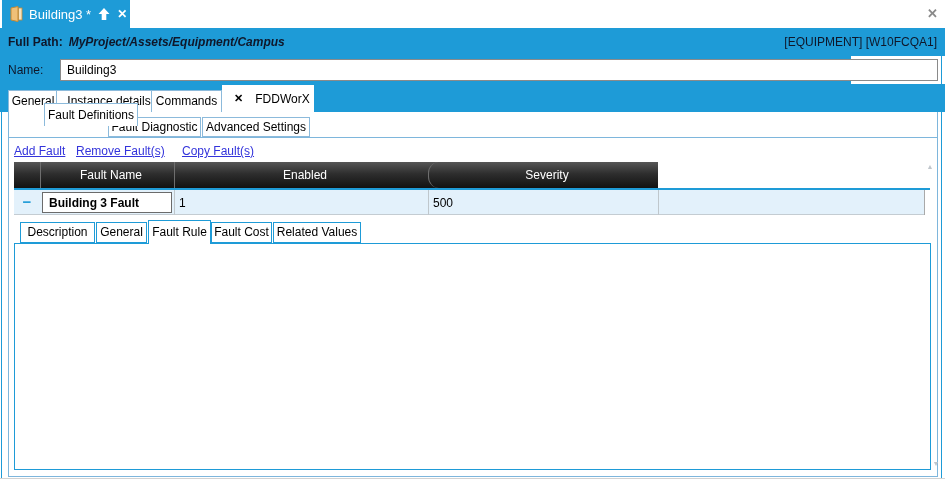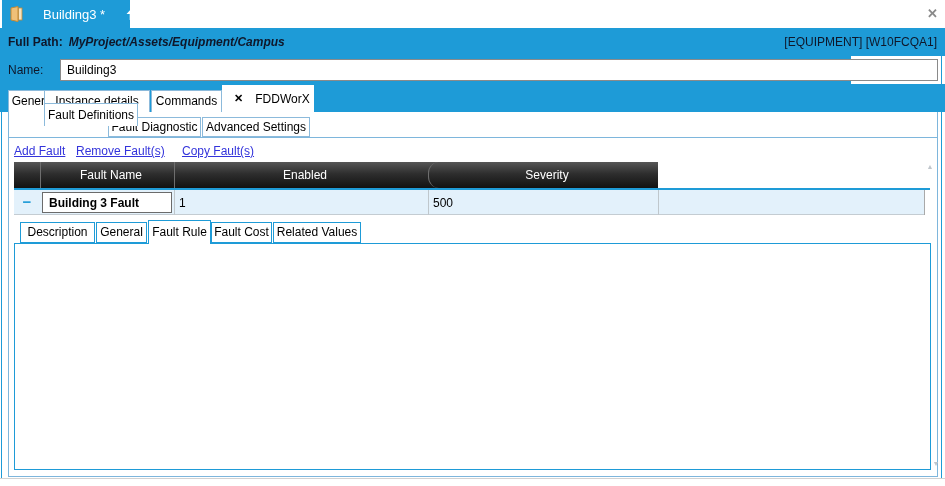--- a/index.html
+++ b/index.html
@@ -2,21 +2,21 @@
 <html style="--accent: #1E9BD7; --pane-border: #7EB6DC; --link: #3333DB; --row-selected: #E3F1FB; --expr-var: #1E9AB0; --sigma: #5B7EB9;"><head>
 <meta charset="utf-8">
 <style>
   html,body{margin:0;padding:0;background:#fff;}
   .screen{position:relative;width:945px;height:486px;background:#ffffff;
           font-family:"Liberation Sans",sans-serif;font-size:12px;color:#000;overflow:hidden;}
   .abs{position:absolute;}
   .blue{background:var(--accent,#1E9BD7);}
   .white-txt{color:#0f172a;}
   
-  .doc-tab{left:2px;top:0;width:128px;height:28px;display:flex;align-items:center;gap:20px;padding-left:8px;box-sizing:border-box;}
+  .doc-tab{left:2px;top:0;width:128px;height:28px;display:flex;align-items:center;gap:6px;padding-left:8px;box-sizing:border-box;}
   .doc-title{color:#fff;font-size:13px;white-space:nowrap;}
   .tab-close,.pane-close{color:#fff;font-size:12px;font-weight:bold;cursor:default;}
   .pane-close{color:#8a8a8a;font-size:13px;}
   
   .info-bar{left:0;top:28px;width:945px;height:28px;display:flex;align-items:center;padding:0 8px;box-sizing:border-box;}
   .name-row{left:0;top:56px;width:851px;height:28px;}
   .tb{border:1px solid #ABABAB;background:#fff;font-family:"Liberation Sans",sans-serif;font-size:12px;box-sizing:border-box;padding:0 6px;}
   
   .main-tabs{left:0;top:84px;width:945px;height:28px;}
   .mtab{position:absolute;top:6px;height:22px;background:#fff;border:1px solid #8CBADB;border-bottom:none;
@@ -86,21 +86,21 @@
     <span class="white-txt">[EQUIPMENT] [W10FCQA1]</span>
   </div>
 
   <div class="abs name-row blue">
     <span class="white-txt abs" style="left:8px;top:7px;">Name:</span>
     <input class="abs tb" style="left: 60px; top: 3px; width: 878px; height: 22px; border-color: rgb(138, 138, 138);" value="Building3">
   </div>
 
   <div class="abs main-tabs blue">
     <div class="mtab" style="left:8px;width:50px;">General</div>
-    <div class="mtab" style="left:44px;width:106px;">Instance details</div>
+    <div class="mtab" style="left:56px;width:106px;">Instance details</div>
     <div class="mtab" style="left:151px;width:71px;">Commands</div>
     <div class="mtab-active" style="left:222px;width:92px;">
       <span style="color:#000;font-weight:bold;font-size:11px;">✕</span>
       <span>FDDWorX</span>
     </div>
   </div>
 
   <div class="abs win-border" style="left:1px;top:28px;width:1px;height:450px;"></div>
   <div class="abs win-border" style="left:941px;top:28px;width:1px;height:450px;"></div>
   <div class="abs fdd-pane"></div>

